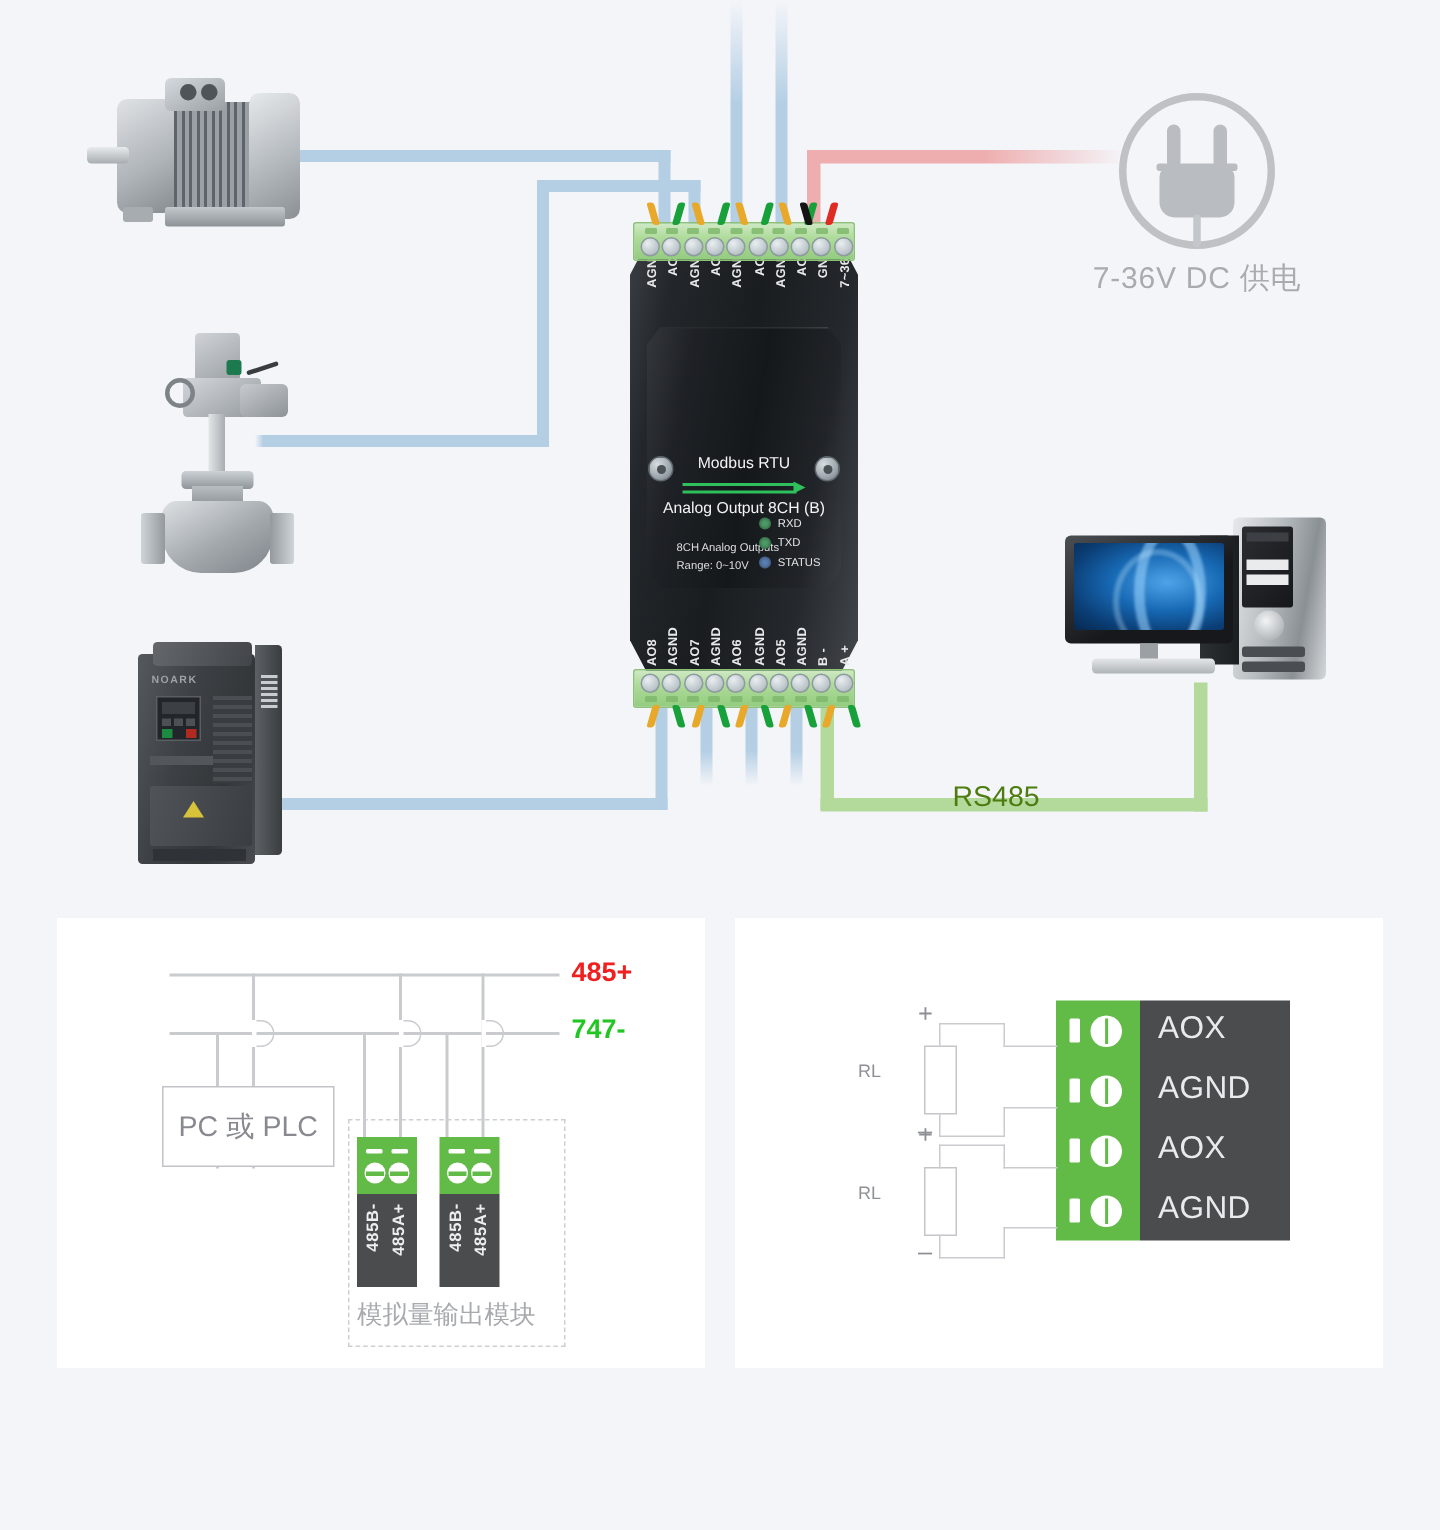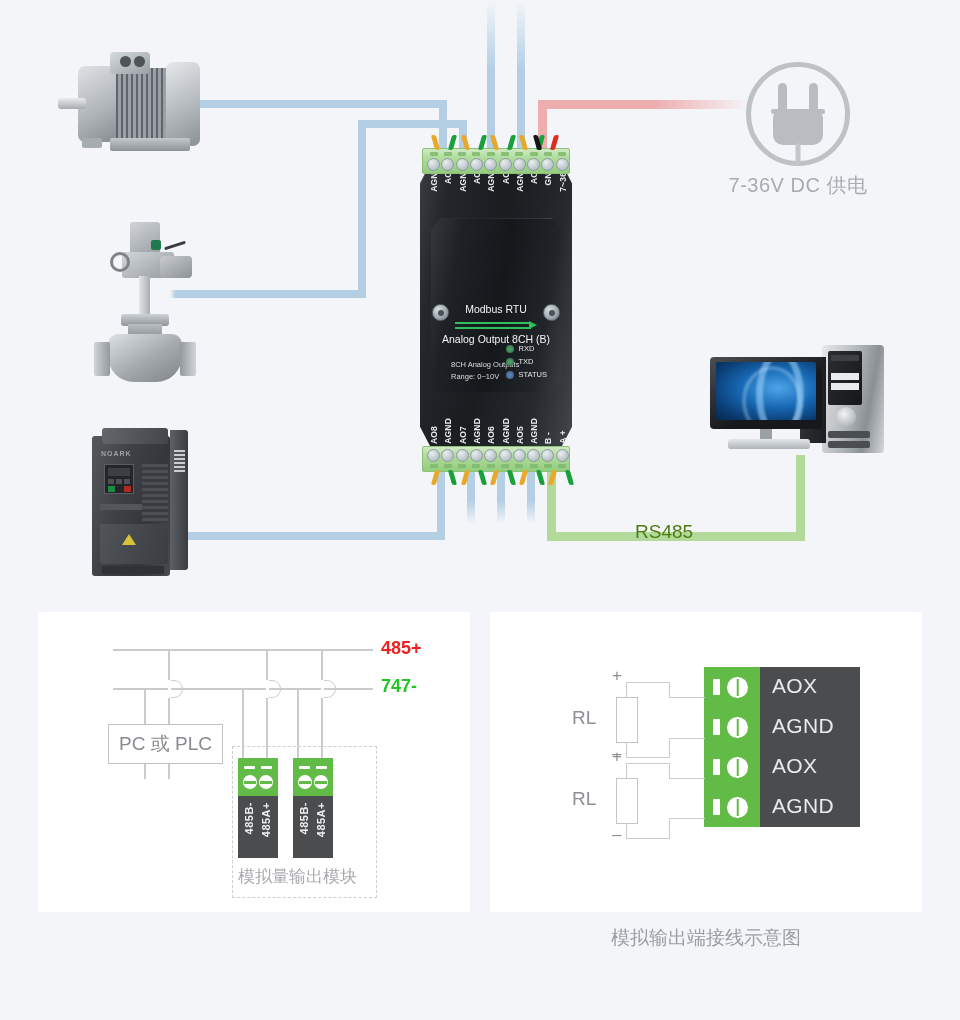--- a/index.html
+++ b/index.html
@@ -151,21 +151,21 @@
   .term-grn{ position:absolute; background:#62bb46; }
   .term-blk{ position:absolute; background:#4a4c4e; }
   .tm-row{ position:absolute; display:flex; align-items:center; height:40px; }
   .tm-bar{ width:7px; height:16px; background:#fff; border-radius:1px; margin-left:9px; }
   .tm-circ{ width:21px; height:21px; border-radius:50%; background:#fff; margin-left:7px;
             position:relative; }
   .tm-circ::after{ content:""; position:absolute; left:50%; top:2px; bottom:2px; width:2.5px;
             transform:translateX(-50%); background:#62bb46; }
   .tm-lbl{ position:absolute; color:#e8eaec; font-size:21px; letter-spacing:.3px; }
   .rl-box{ position:absolute; border:1px solid #c3c5c9; background:#fff; }
-  .rl-txt{ position:absolute; color:#8e9095; font-size:19px; }
+  .rl-txt{ position:absolute; color:#8e9095; font-size:12px; }
   .sgn{ position:absolute; color:#8e9095; font-size:17px; }
 </style>
 </head>
 <body>
 
 <div class="stage">
 
   <div class="wire wire-blue fade-t" style="left:487px; top:0px; width:8px; height:152px;"></div>
   <div class="wire wire-blue fade-t" style="left:517px; top:0px; width:8px; height:152px;"></div>
 
@@ -469,21 +469,21 @@
     <div class="hop" style="left:229px; top:68px;"></div>
     <div class="hop" style="left:284px; top:68px;"></div>
 
     <div class="sline" style="left:106px; top:76px; width:1.5px; height:91px;"></div>
     <div class="sline" style="left:204px; top:76px; width:1.5px; height:71px;"></div>
     <div class="sline" style="left:259px; top:76px; width:1.5px; height:71px;"></div>
 
     <div class="bus-lbl" style="left:343px; top:26px; color:#ef2020;">485+</div>
     <div class="bus-lbl" style="left:343px; top:64px; color:#22c522;">747-</div>
 
-    <div class="sbox" style="left:70px; top:112px; width:115px; height:40px;">PC 或 PLC</div>
+    <div class="sbox" style="left:70px; top:112px; width:115px; height:54px;">PC 或 PLC</div>
 
     <div class="dashbox" style="left:194px; top:134px; width:145px; height:152px;"></div>
 
     <div class="minimod" style="left:200px; top:146px;">
       <div class="grn">
         <div class="dash l"></div>
           <div class="dash r"></div>
         <div class="sc l"></div>
           <div class="sc r"></div>
       </div>
@@ -555,14 +555,13 @@
     <div class="sline" style="left:179px; top:151px; width:1.2px; height:16px;"></div>
     <div class="sline" style="left:179px; top:166px; width:36px; height:1.2px;"></div>
     <div class="sline" style="left:136px; top:211px; width:1.2px; height:16px;"></div>
     <div class="sline" style="left:136px; top:226px; width:44px; height:1.2px;"></div>
     <div class="sline" style="left:179px; top:206px; width:1.2px; height:21px;"></div>
     <div class="sline" style="left:179px; top:206px; width:36px; height:1.2px;"></div>
     <div class="sgn" style="left:122px; top:135px;">+</div>
     <div class="sgn" style="left:122px; top:213px;">–</div>
   </div>
 
-  <div class="cap right">模拟输出端接线示意图</div>
 </div>
 
 </body></html>

